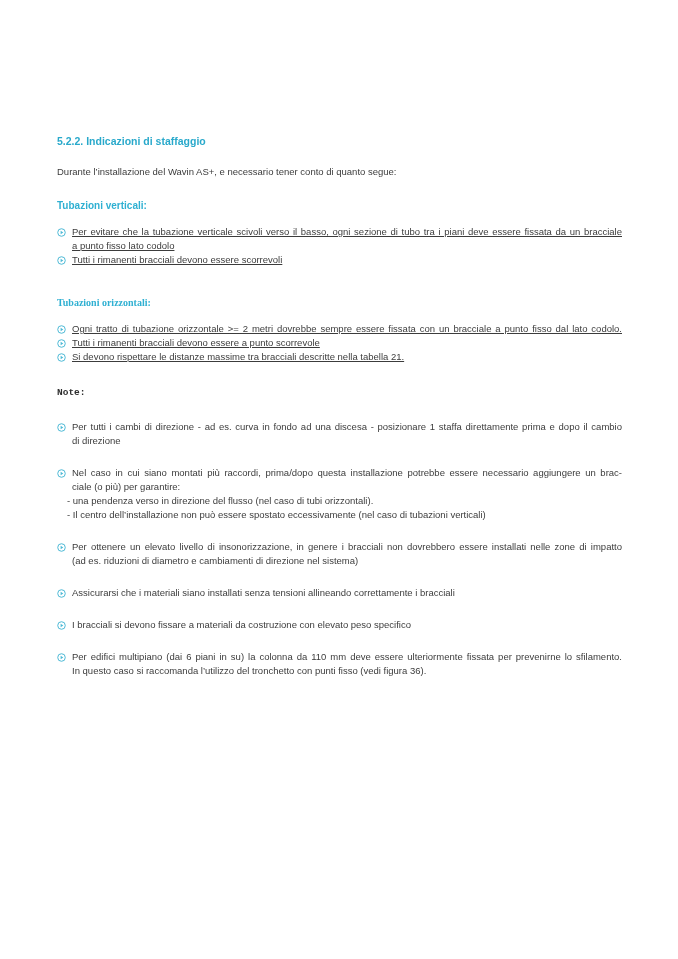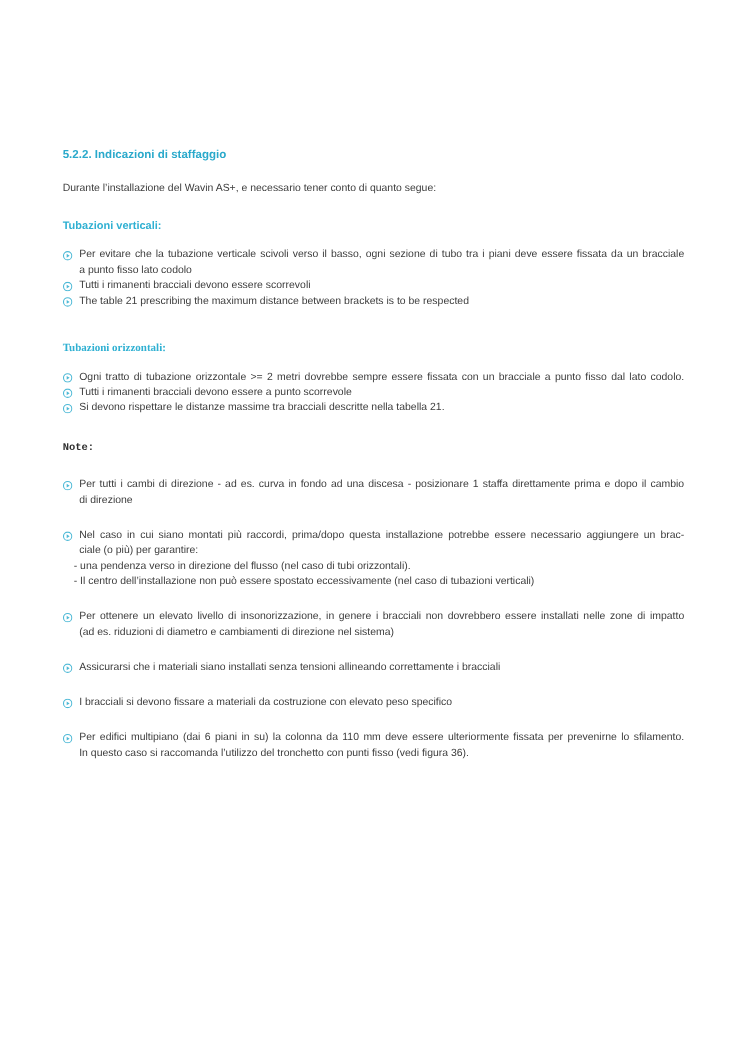--- a/index.html
+++ b/index.html
@@ -21,21 +21,21 @@
   .sub-heading {
     margin:20px 0 0 0;
     font-size:10px; line-height:14px; font-weight:bold;
     color:#2fb0d2;
   }
   .sub-heading.h2gap { margin-top:29px;font-family:Liberation Serif, serif; }
   .note-heading {
     margin:22px 0 0 0;
     font-size:9.5px; line-height:14px; font-weight:bold; color:#2e2e2e;font-family:Liberation Mono, monospace;
   }
-  .bullet-list { margin-top:12px; }
+  .bullet-list { margin-top:12px;text-decoration:underline; }
   .bullet { display:flex; align-items:flex-start; }
   .note-bullet { margin-top:18px; }
   .note-bullet.first { margin-top:20px; }
   .bicon { flex:0 0 15px; padding-top:2.5px; }
   .bicon svg { display:block; }
   .btext { flex:1; font-size:9.5px; line-height:14px; }
   .jl { text-align:justify; text-align-last:justify; }
   .dash { margin-left:-5px; }
   .footer {
     position:absolute; left:57px; right:56px; top:911px; height:24px;
@@ -83,31 +83,20 @@
       </div>
       <div class="bullet">
         <span class="bicon">
           <svg width="9" height="9" viewBox="0 0 10 10">
               <circle cx="5" cy="5" r="4.2" fill="none" stroke="#4db9d6" stroke-width="1.1"></circle>
               <path d="M4 3.1 L7 5 L4 6.9 Z" fill="#4db9d6"></path>
             </svg>
         </span>
         <div class="btext">
           <div>Tutti i rimanenti bracciali devono essere scorrevoli</div>
-        </div>
-      </div>
-      <div class="bullet">
-        <span class="bicon">
-          <svg width="9" height="9" viewBox="0 0 10 10">
-              <circle cx="5" cy="5" r="4.2" fill="none" stroke="#4db9d6" stroke-width="1.1"></circle>
-              <path d="M4 3.1 L7 5 L4 6.9 Z" fill="#4db9d6"></path>
-            </svg>
-        </span>
-        <div class="btext">
-          <div>The table 21 prescribing the maximum distance between brackets is to be respected</div>
         </div>
       </div>
     </div>
 
     <h2 class="sub-heading h2gap">Tubazioni orizzontali:</h2>
     <div class="bullet-list">
       <div class="bullet">
         <span class="bicon">
           <svg width="9" height="9" viewBox="0 0 10 10">
               <circle cx="5" cy="5" r="4.2" fill="none" stroke="#4db9d6" stroke-width="1.1"></circle>

